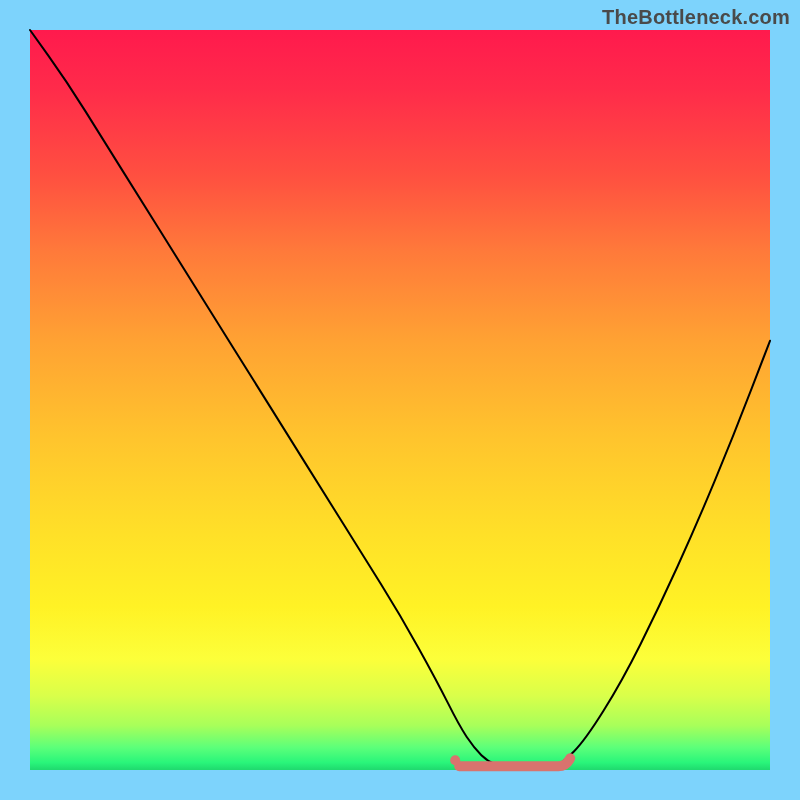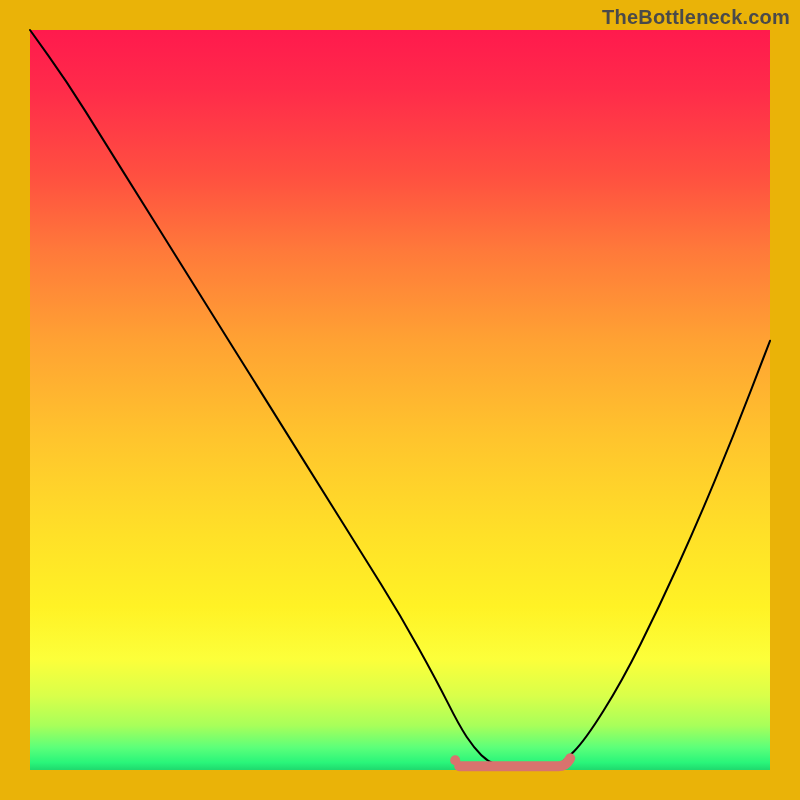--- a/index.html
+++ b/index.html
@@ -8,21 +8,21 @@
     width: 800px;
     height: 800px;
     background: #000;
     overflow: hidden;
     font-family: Arial, Helvetica, sans-serif;
   }
   .frame {
     position: relative;
     width: 800px;
     height: 800px;
-    background: #eab308;
+    background: #7dd3fc;
   }
   .plot-area {
     position: absolute;
     left: 30px;
     top: 30px;
     width: 740px;
     height: 740px;
     background: linear-gradient(to bottom,
       #ff1a4d 0%,
       #ff2b4a 8%,

